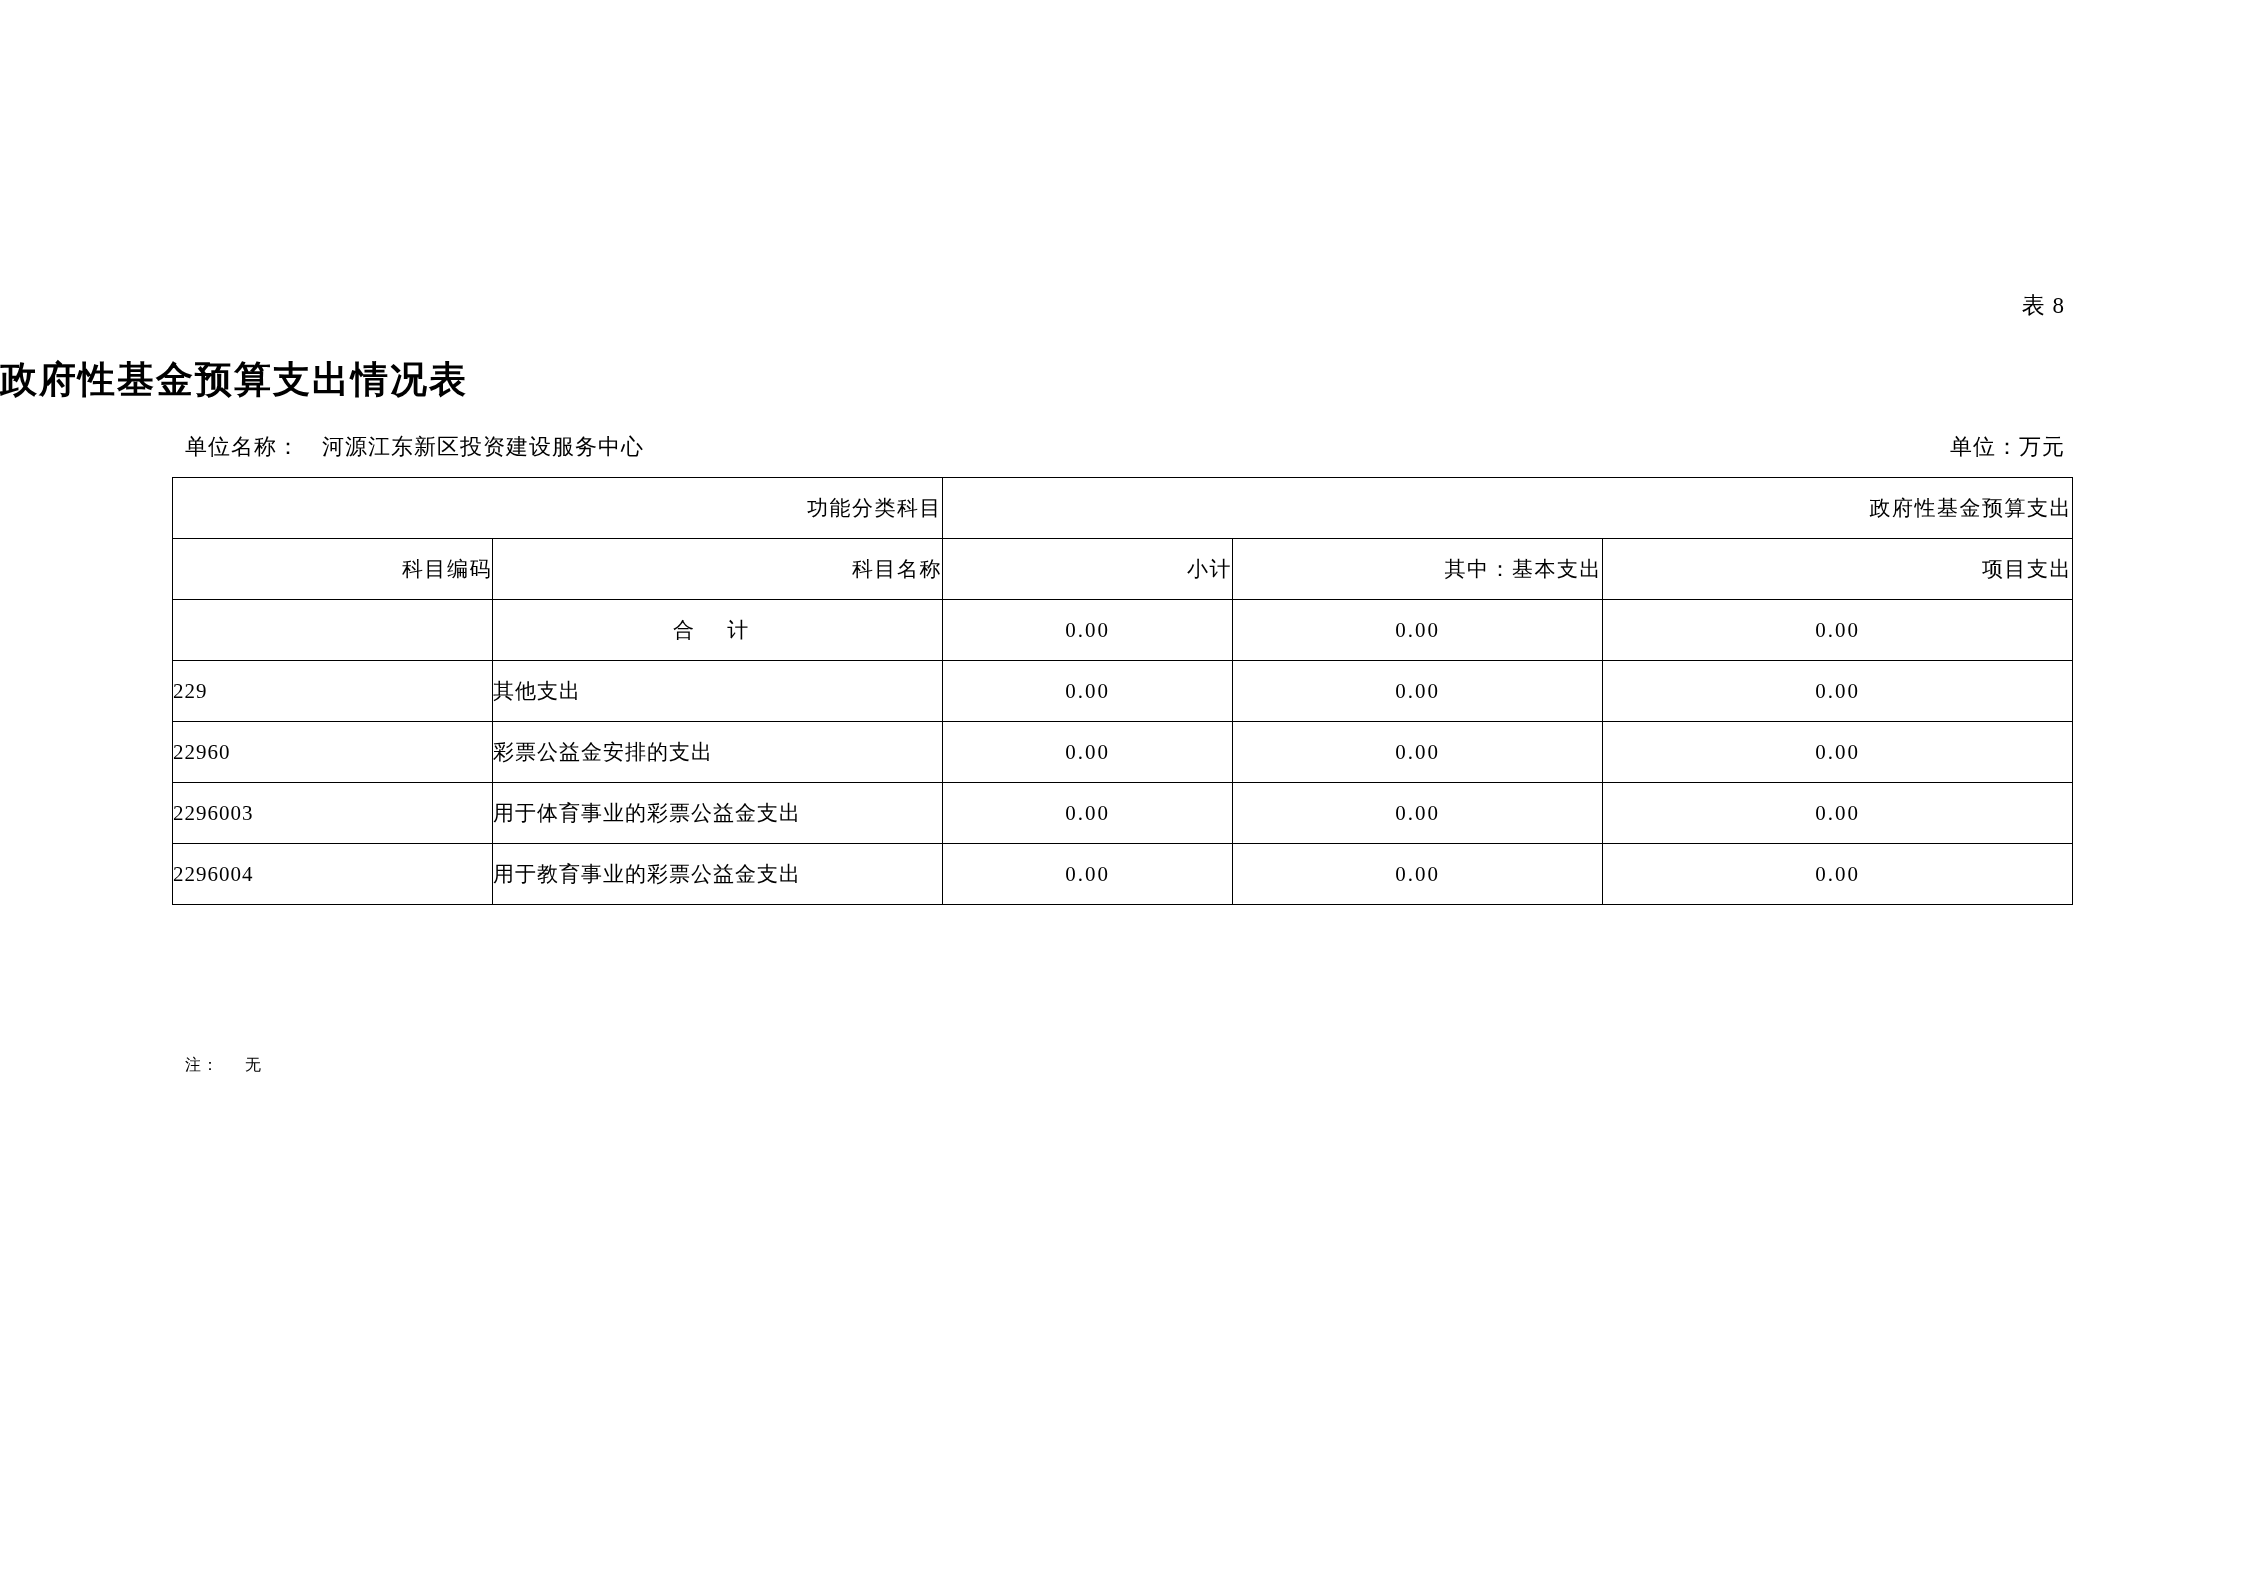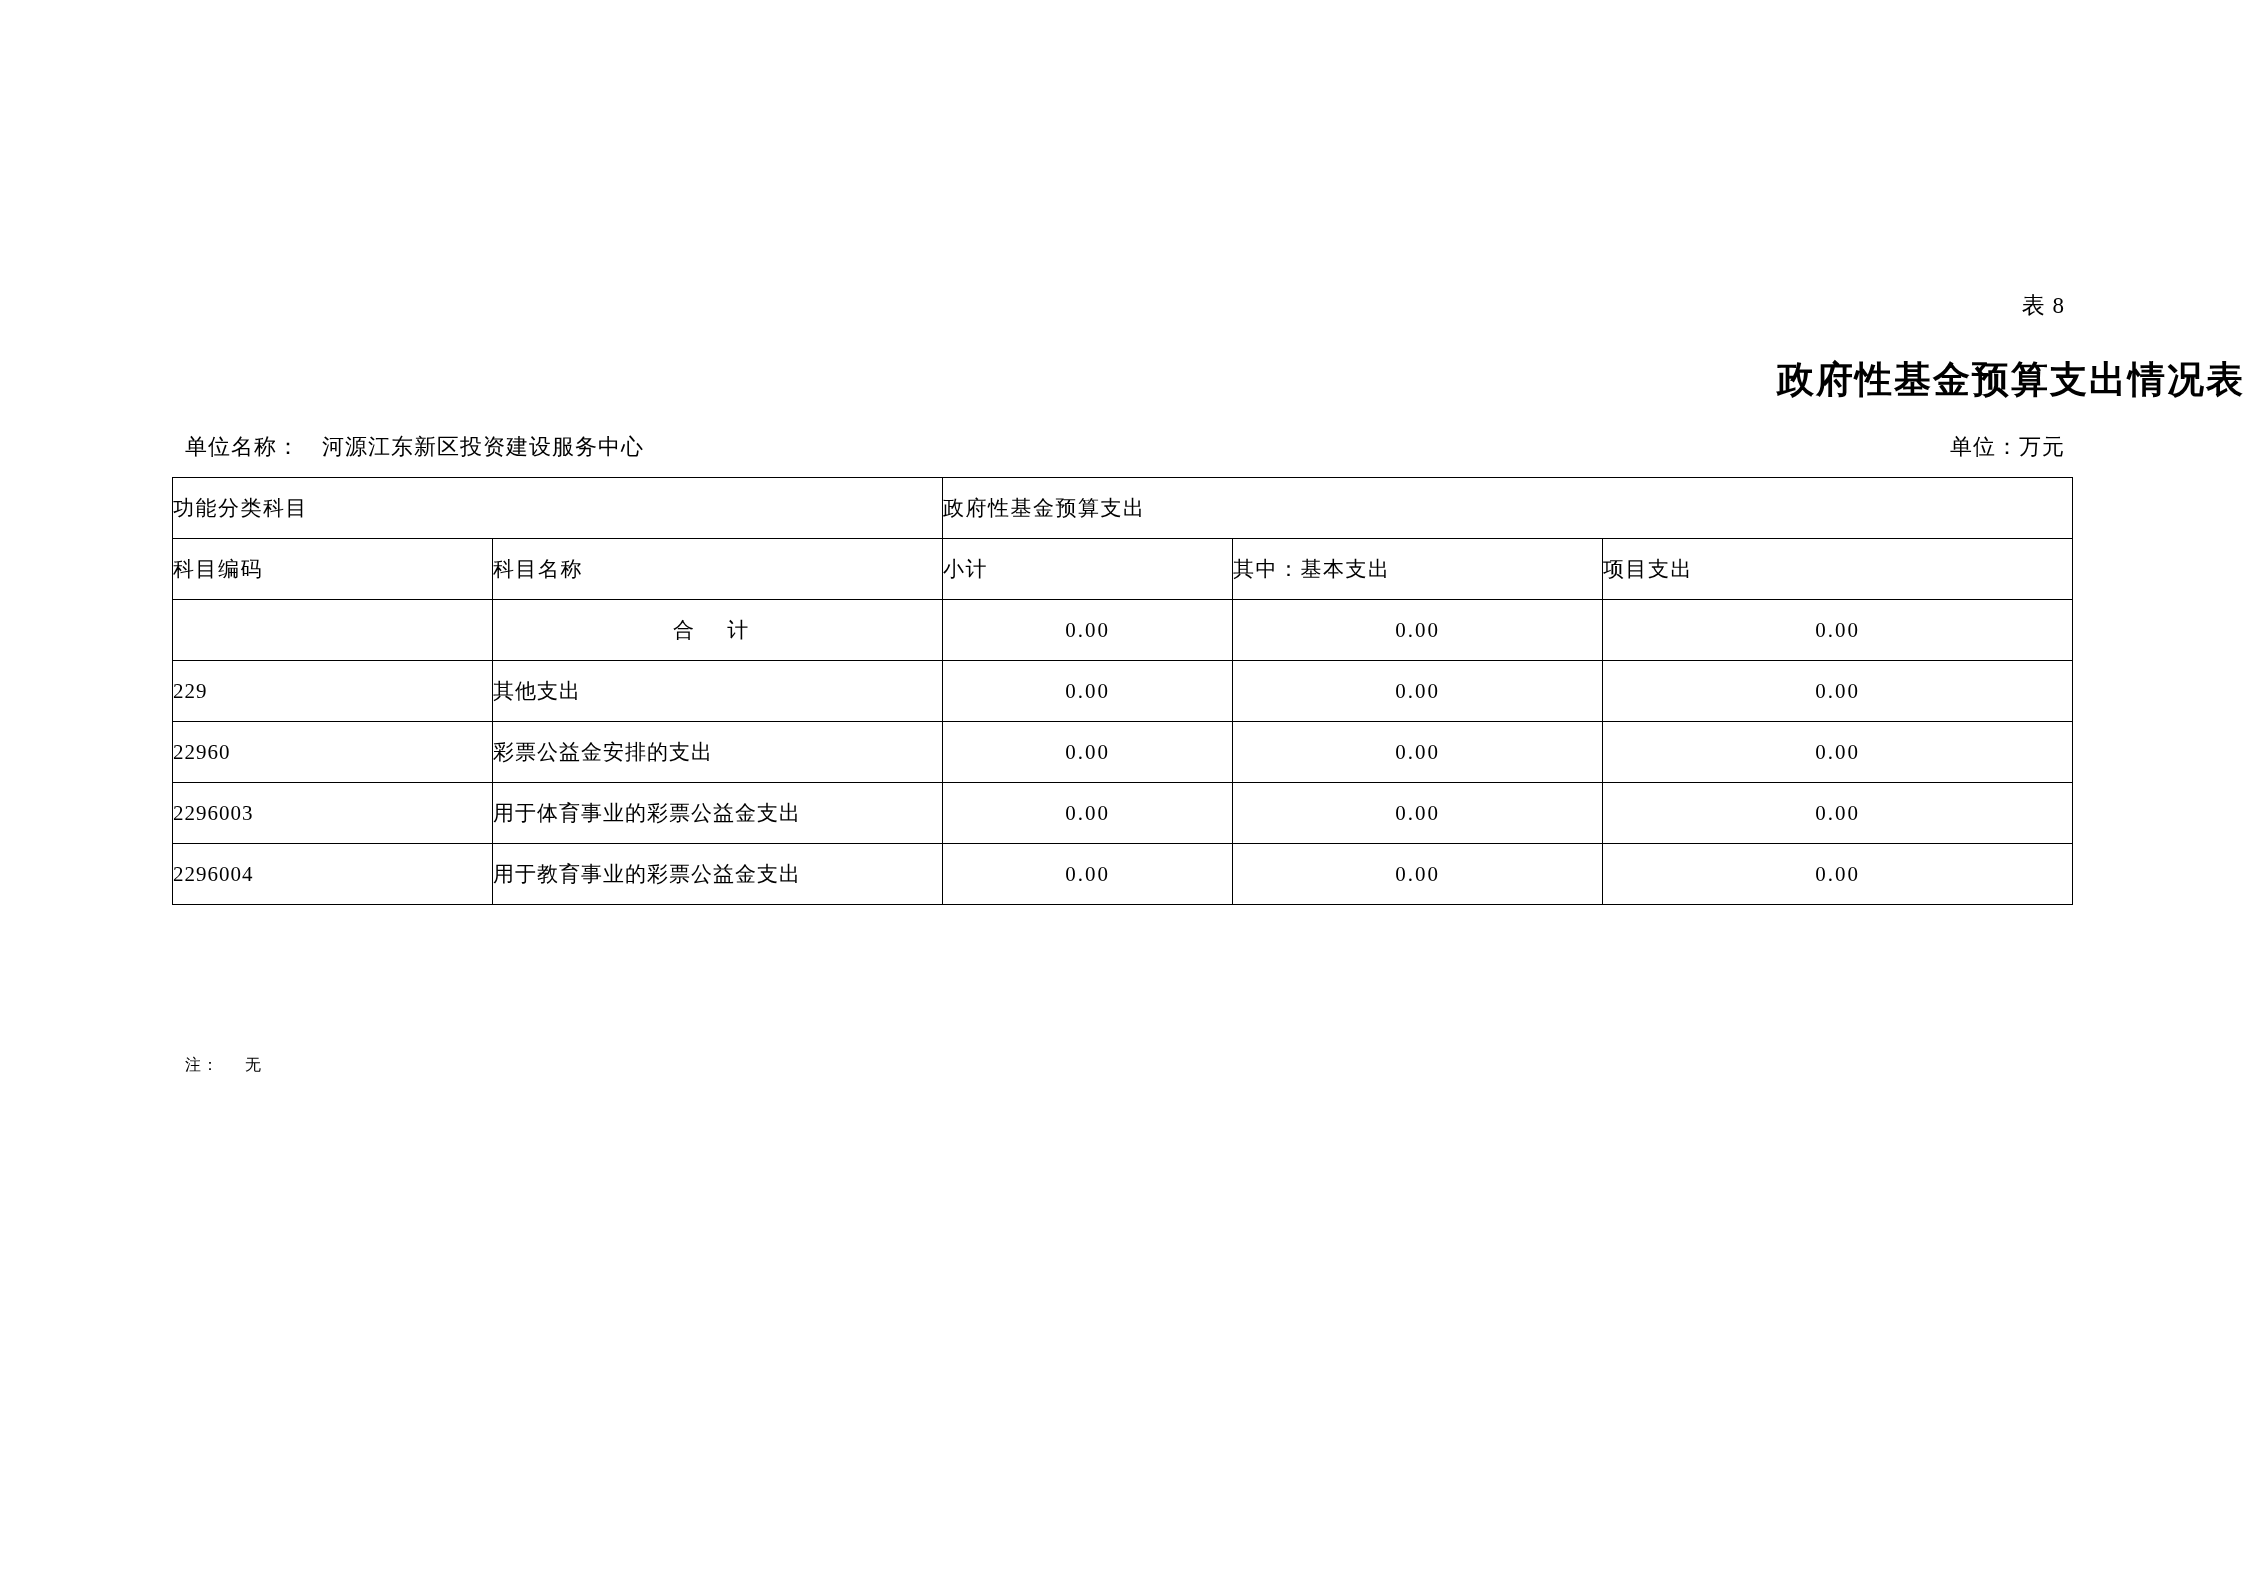--- a/index.html
+++ b/index.html
@@ -30,21 +30,21 @@
     text-align: right;
     font-size: 23px;
     font-family: "Liberation Serif", serif;
     letter-spacing: 1px;
   }
   .doc-title {
     position: absolute;
     top: 355px;
     left: 0;
     width: 2245px;
-    text-align: right;
+    text-align: left;
     font-size: 37px;
     font-weight: bold;
     font-family: "DejaVu Serif", serif;
     letter-spacing: 2px;
   }
   .meta-row {
     position: absolute;
     top: 432px;
     left: 185px;
     width: 1880px;
@@ -83,21 +83,21 @@
     height: 60px;
     vertical-align: middle;
   }
   .c-code { width: 320px; }
   .c-name { width: 450px; }
   .c-sub  { width: 290px; }
   .c-basic{ width: 370px; }
   .c-proj { width: 470px; }
 
   .hdr {
-    text-align: left;
+    text-align: right;
     letter-spacing: 1.5px;
   }
   .cell-center { text-align: center; }
   .cell-left {
     text-align: left;
     padding-left: 28px;
     letter-spacing: 1px;
   }
   .cell-right {
     text-align: center;

